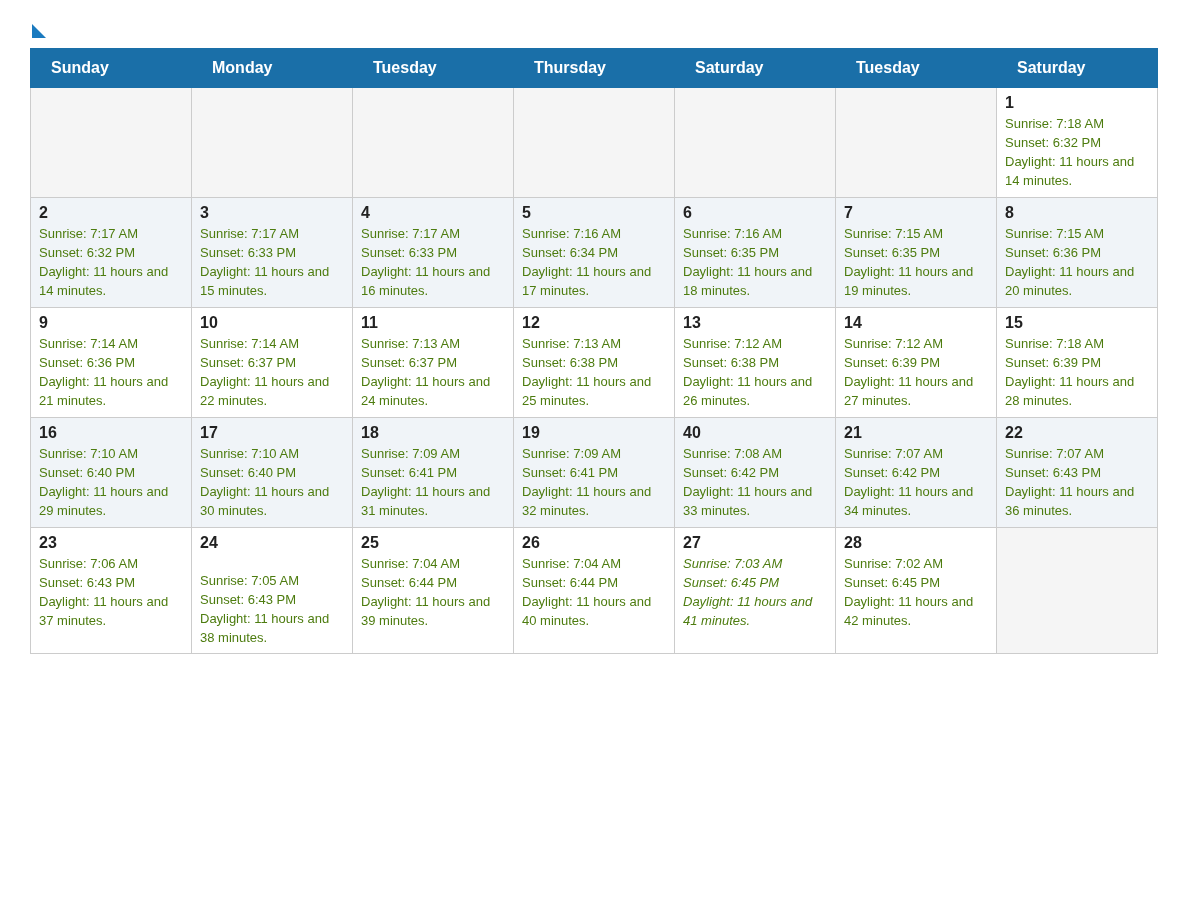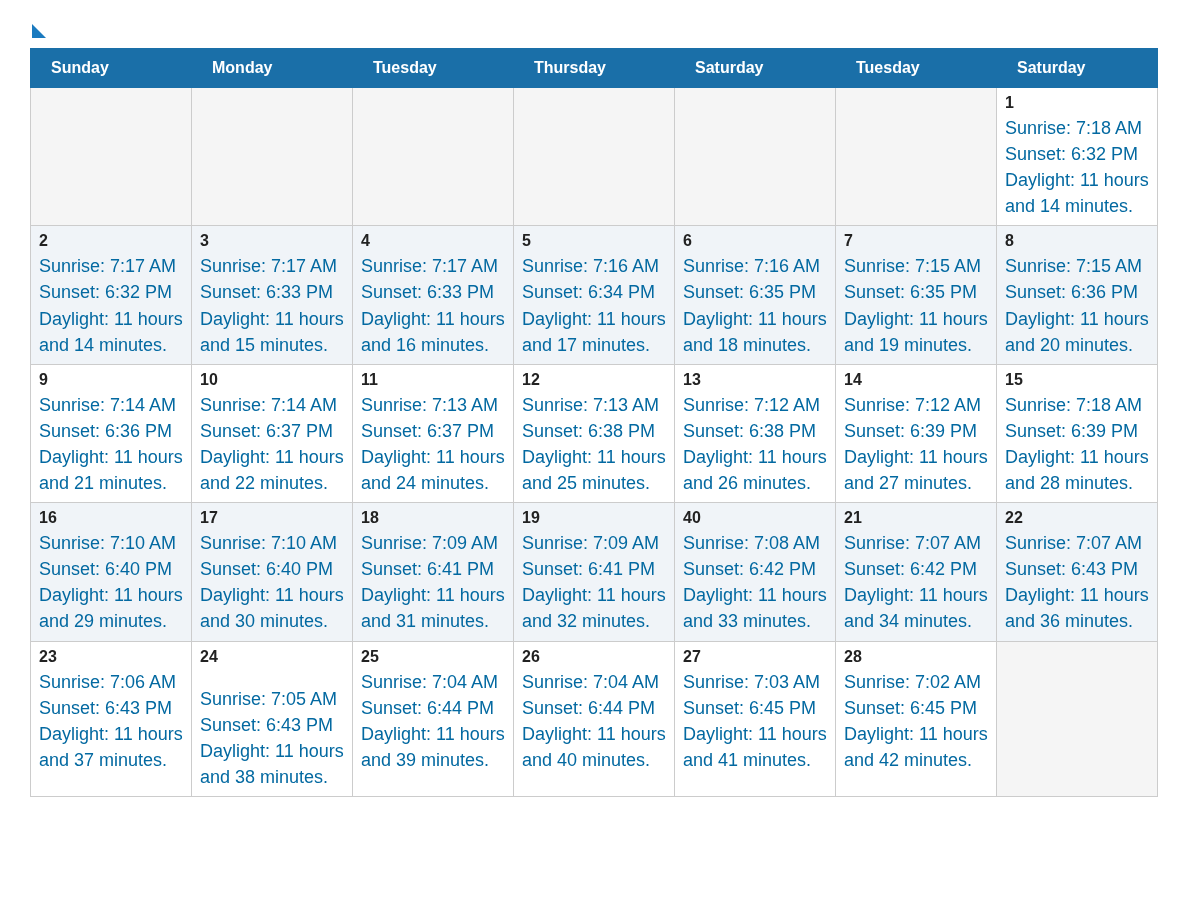--- a/index.html
+++ b/index.html
@@ -89,22 +89,22 @@
       background: #fff;
     }
     .day-number {
       font-size: 16px;
       font-weight: bold;
       display: block;
       margin-bottom: 3px;
       color: #222;
     }
     .day-info {
-      font-size: 18px;
-      color: #0369a1;
+      font-size: 13px;
+      color: #4d7c0f;
       line-height: 1.45;
     }
     .empty-cell {
       background: #f5f5f5 !important;
     }
     .data-row td {
       height: 110px;
     }
     
     .row-even td { background: #eef2f7; }
@@ -307,21 +307,21 @@
 Daylight: 11 hours and 39 minutes.</div>
         </td>
         <td>
           <span class="day-number">26</span>
           <div class="day-info" style="white-space: pre-line;">Sunrise: 7:04 AM
 Sunset: 6:44 PM
 Daylight: 11 hours and 40 minutes.</div>
         </td>
         <td>
           <span class="day-number">27</span>
-          <div class="day-info" style="white-space: pre-line;">Sunrise: 7:03 AM
+          <div class="day-info" style="white-space: pre-line; font-style: italic;">Sunrise: 7:03 AM
 Sunset: 6:45 PM
 Daylight: 11 hours and 41 minutes.</div>
         </td>
         <td>
           <span class="day-number">28</span>
           <div class="day-info" style="white-space: pre-line;">Sunrise: 7:02 AM
 Sunset: 6:45 PM
 Daylight: 11 hours and 42 minutes.</div>
         </td>
         <td class="empty-cell"></td>

